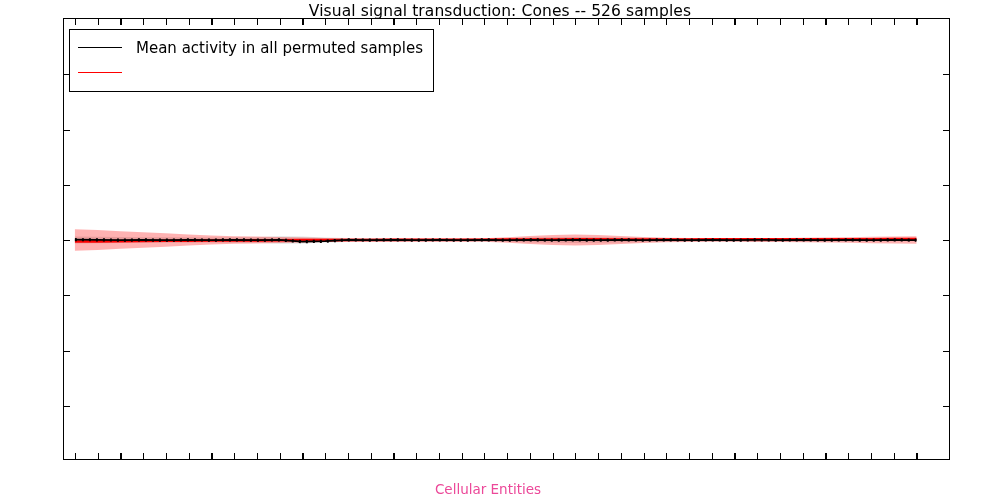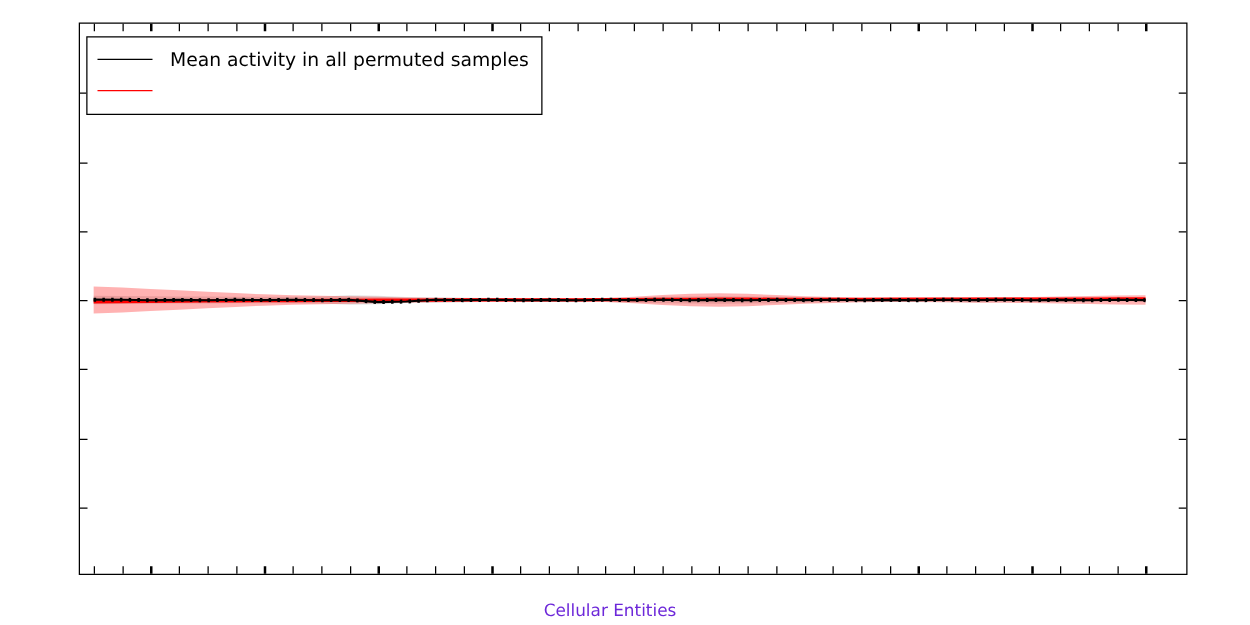--- a/index.html
+++ b/index.html
@@ -6,21 +6,21 @@
   body{width:1000px;height:500px;overflow:hidden;
        font-family:"DejaVu Sans","Liberation Sans",sans-serif;}
   #fig{position:relative;width:1000px;height:500px;background:#fff;}
 
   #title{position:absolute;left:0;top:2px;width:1000px;text-align:center;
          font-size:15.5px;color:#000;letter-spacing:0.1px;}
 
   #plot{position:absolute;left:63px;top:18px;width:887px;height:442px;
         border:1.4px solid #000;box-sizing:border-box;background:#fff;text-align:center;}
   #xlabel{position:absolute;left:0;top:481px;width:976px;text-align:center;
-          font-size:13.5px;color:#6d28d9;}
+          font-size:13.5px;color:#ec4899;}
   .ytickmark{position:absolute;left:0;width:6px;height:1.2px;background:#000;}
   .ytickmark.r{left:auto;right:0;}
 
   .xtickmark{position:absolute;bottom:0;width:1.2px;height:6px;background:#000;}
   .xtickmark.t{bottom:auto;top:0;}
 
   .xlab{position:absolute;top:446px;font-size:11.2px;color:#000;
         white-space:nowrap;transform:rotate(-90deg);transform-origin:0 0;}
 
   #legend{position:absolute;left:5px;top:10px;background:#fff;
@@ -30,20 +30,21 @@
   .lgline.red{border-top-color:#ff0000;}
   .lgtext{font-size:15px;color:#000;white-space:nowrap;}
 
   svg.band{position:absolute;left:0;top:0;}
 </style>
 </head>
 <body>
 
 <div id="fig">
 
+  <div id="title">Visual signal transduction: Cones -- 526 samples</div>
 
   <div id="xlabel">Cellular Entities</div>
 
   <div id="yticklabels"></div>
   <div id="xticklabels">
       <div class="xlab" style="left: 78.2169px;">RGS9</div>
       <div class="xlab" style="left: 100.961px;">mol:Pi</div>
       <div class="xlab" style="left: 123.704px;">RGS9-1/Gbeta5/R9AP</div>
       <div class="xlab" style="left: 146.448px;">GNAT2/GDP</div>
       <div class="xlab" style="left: 169.191px;">RGS9BP</div>

